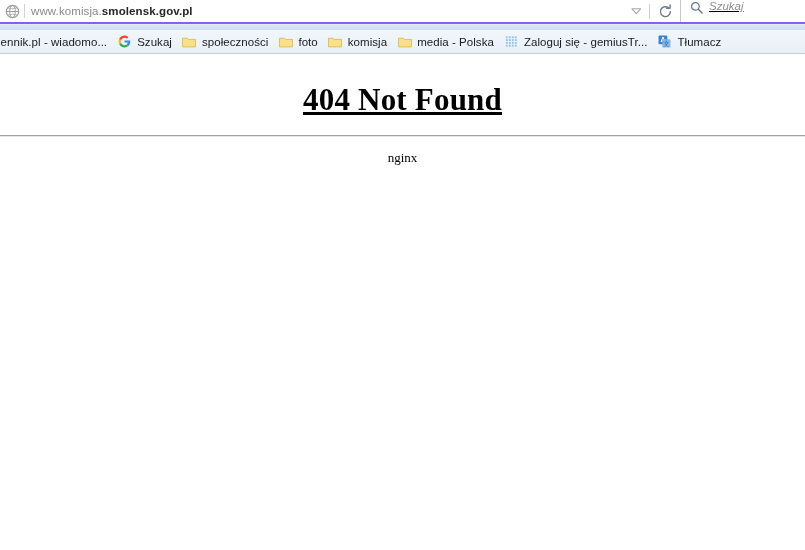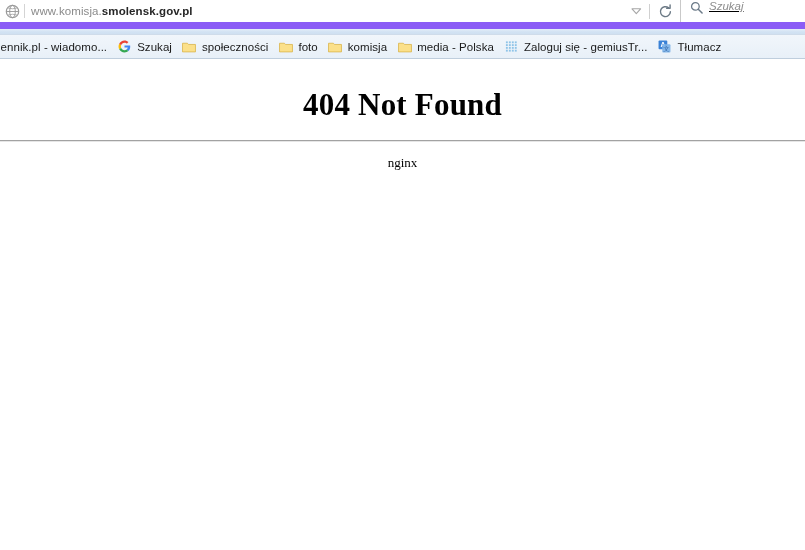--- a/index.html
+++ b/index.html
@@ -20,21 +20,21 @@
     width: 805px;
     position: relative;
   }
 
   
   .navbar {
     height: 22px;
     display: flex;
     align-items: stretch;
     background: #ffffff;
-    border-bottom: 7px solid #8b5cf6;
+    border-bottom: 2px solid #8b5cf6;
     position: relative;
   }
 
   .urlbar {
     flex: 0 0 680px;
     display: flex;
     align-items: center;
     background: #ffffff;
     border-right: 1px solid #c9c9c9;
     position: relative;
@@ -196,20 +196,21 @@
   .error-title {
     text-align: center;
     font-family: "Liberation Serif", "DejaVu Serif", serif;
     font-weight: bold;
     font-size: 31px;
     color: #000000;
     margin: 0;
     padding-top: 29px;
     line-height: 1.1;
     letter-spacing: 0.2px;
+    text-decoration: underline;
   }
 
   .divider {
     border: 0;
     border-top: 1px solid #a2a2a2;
     border-bottom: 1px solid #e6e6e6;
     margin: 18px 0 0 0;
     height: 0;
     width: 100%;
   }

